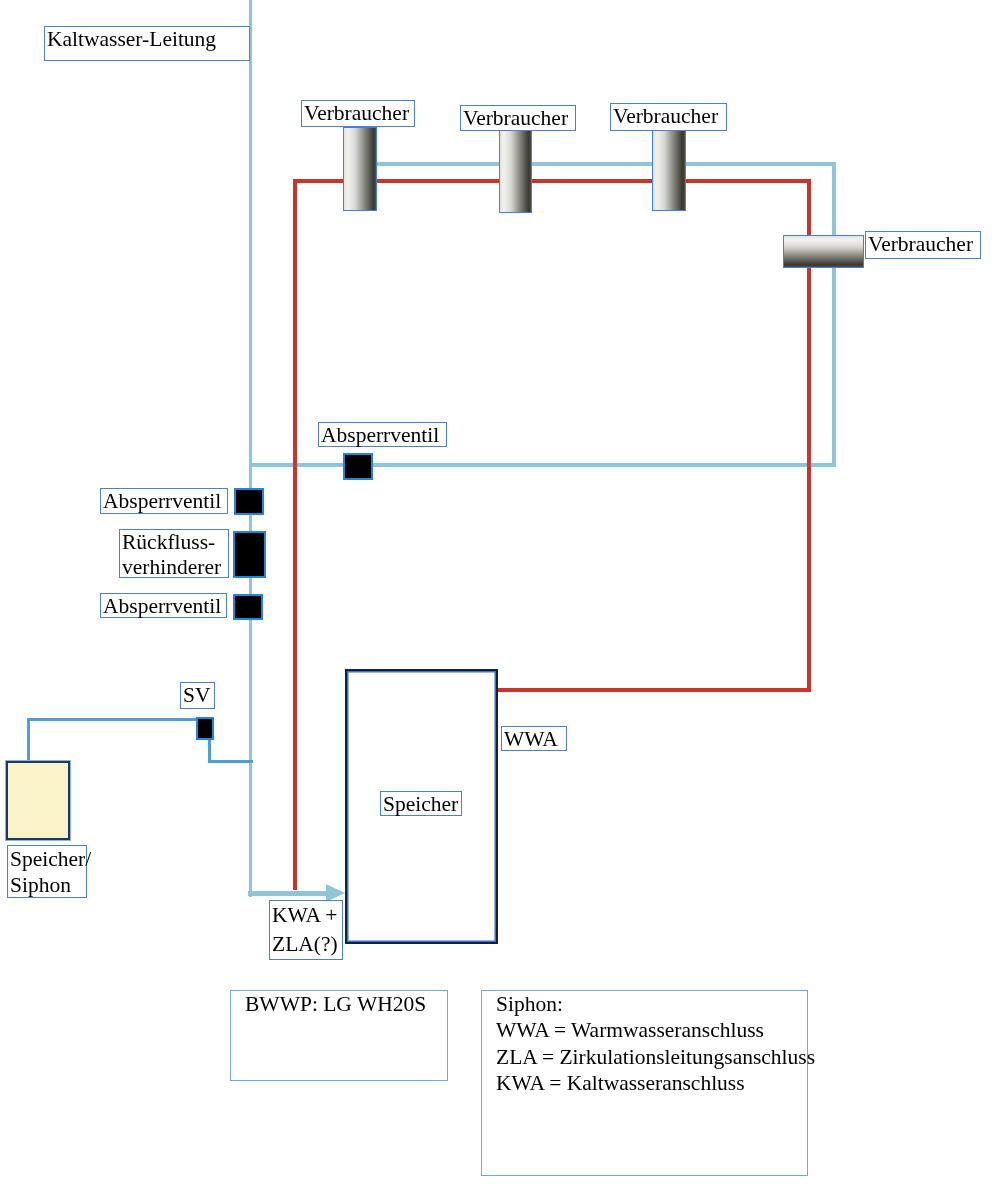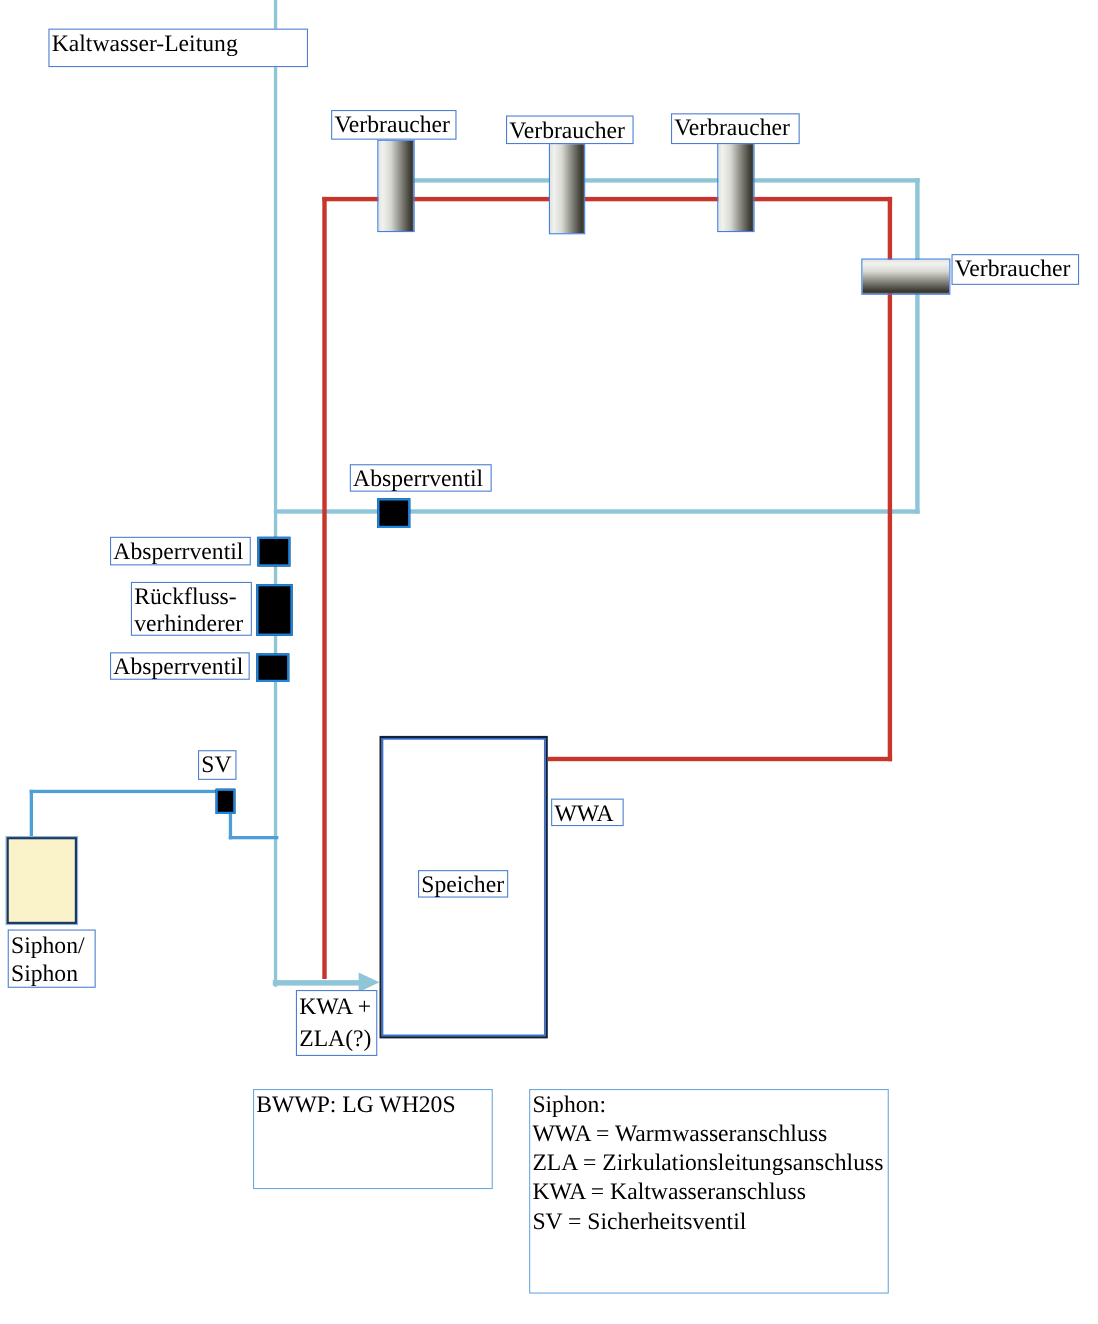--- a/index.html
+++ b/index.html
@@ -29,21 +29,21 @@
     position:absolute;z-index:5;
     background:#fff;border:1px solid #4d7fd0;box-sizing:border-box;
     font-size:21.5px;line-height:24px;
     padding:0 1px 0 2px;
     white-space:nowrap;
   }
   .panel{
     position:absolute;z-index:5;
     background:#fff;border:1px solid #6ca9dc;box-sizing:border-box;
     font-size:21.5px;line-height:26.4px;
-    padding:0 2px;
+    padding:0 14px;
   }
   .panel .l2{white-space:nowrap;}
   #tank{
     position:absolute;z-index:2;
     background:#fff;
     border:2px solid #10213c;
     box-shadow:inset 0 0 0 1.5px #3b6fd8;
     box-sizing:border-box;
   }
   #siphon{
@@ -92,57 +92,56 @@
   <div class="valve" style="left:343px;top:453px;width:30px;height:27px;"></div>
   <div class="valve" style="left:234px;top:488px;width:30px;height:27px;"></div>
   <div class="valve" style="left:233px;top:531px;width:33px;height:47px;"></div>
   <div class="valve" style="left:233px;top:594px;width:30px;height:26px;"></div>
   <div class="valve" style="left:196px;top:717px;width:18px;height:23px;border-width:2px;"></div>
 
   <div id="tank" style="left:345px;top:669px;width:153px;height:275px;"></div>
 
   <div id="siphon" style="left:6px;top:761px;width:64px;height:79px;"></div>
 
-  <div class="lbl" style="left:44px;top:26px;width:236px;height:35px;"><span>Kaltwasser-Leitung</span></div>
+  <div class="lbl" style="left:44px;top:26px;width:206px;height:35px;"><span>Kaltwasser-Leitung</span></div>
 
   <div class="lbl" style="left:301px;top:100px;width:114px;height:27px;"><span>Verbraucher</span></div>
   <div class="lbl" style="left:460px;top:105px;width:116px;height:26px;"><span>Verbraucher</span></div>
   <div class="lbl" style="left:610px;top:103px;width:117px;height:28px;"><span>Verbraucher</span></div>
   <div class="lbl" style="left:865px;top:231px;width:116px;height:28px;"><span>Verbraucher</span></div>
 
   <div class="lbl" style="left:318px;top:422px;width:129px;height:25px;"><span>Absperrventil</span></div>
   <div class="lbl" style="left:100px;top:488px;width:128px;height:26px;"><span>Absperrventil</span></div>
 
   <div class="lbl" style="left:119px;top:529px;width:110px;height:49px;line-height:24.5px;">
     <span class="l2">Rückfluss-</span>
     <span class="l2">verhinderer</span>
   </div>
 
   <div class="lbl" style="left:100px;top:593px;width:127px;height:25px;"><span>Absperrventil</span></div>
 
   <div class="lbl" style="left:180px;top:682px;width:35px;height:27px;"><span>SV</span></div>
 
   <div class="lbl" style="left:7px;top:845px;width:80px;height:53px;line-height:26px;">
-    <span class="l2">Siphon/</span>
+    <span class="l2">Speicher/</span>
     <span class="l2">Siphon</span>
   </div>
 
   <div class="lbl" style="left:269px;top:900px;width:74px;height:60px;line-height:29px;">
     <span class="l2">KWA +</span>
     <span class="l2">ZLA(?)</span>
   </div>
 
   <div class="lbl" style="left:501px;top:695px;width:66px;height:25px;margin-top:31px;"><span>WWA</span></div>
   <div class="lbl" style="left:380px;top:791px;width:82px;height:25px;"><span>Speicher</span></div>
 
   <div class="panel" style="left:230px;top:990px;width:218px;height:91px;">
     <span>BWWP: LG WH20S</span>
   </div>
 
   <div class="panel" style="left:481px;top:990px;width:327px;height:186px;">
     <span class="l2">Siphon:</span>
     <span class="l2">WWA = Warmwasseranschluss</span>
     <span class="l2">ZLA = Zirkulationsleitungsanschluss</span>
     <span class="l2">KWA = Kaltwasseranschluss</span>
-    <span class="l2">SV = Sicherheitsventil</span>
   </div>
 
 </div>
 
 </body></html>

